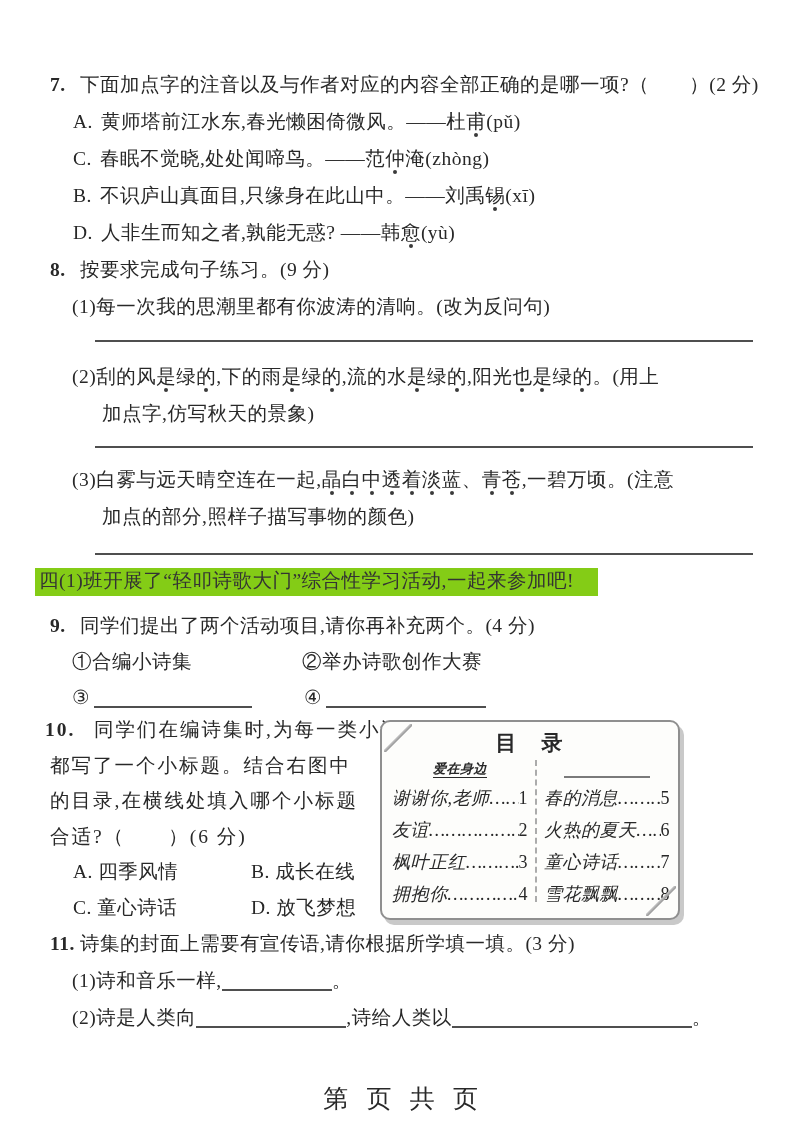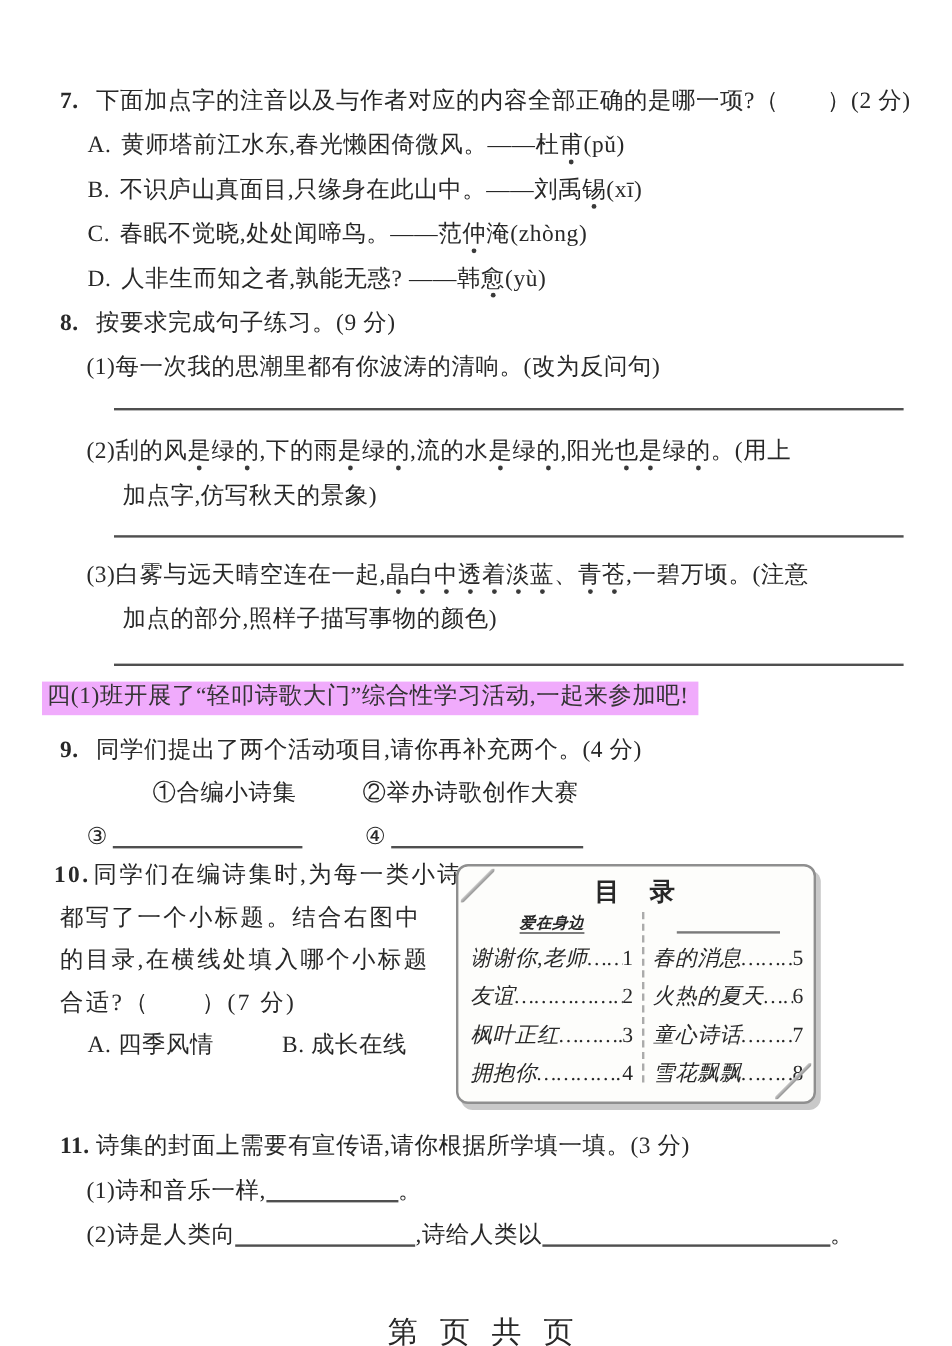--- a/index.html
+++ b/index.html
@@ -18,29 +18,29 @@
   .opt .letter{margin-right:8px;}
   .sub{padding-left:22px;}
   .cont{padding-left:52px;}
   .ans-line{border-bottom:2px solid #4f4f4f;margin-left:45px;}
   .h15{height:15px;} .h14{height:14px;} .h18{height:18px;}
   .m16{margin-top:16px;} .m13{margin-top:13px;}
   .em-dot{position:relative;}
   .em-dot::after{content:"";position:absolute;left:50%;margin-left:-2px;bottom:-5px;
     width:4px;height:4px;border-radius:50%;background:#3a3a3a;}
   .banner-row{margin-top:12px;height:28px;line-height:28px;white-space:nowrap;}
-  .banner{display:inline-block;background:#f0abfc;color:#333;
-    padding:0 8px 2px 4px;margin-left:-15px;line-height:26px;}
+  .banner{display:inline-block;background:#84cc16;color:#333;
+    padding:0 24px 2px 4px;margin-left:-15px;line-height:26px;}
   .blank{display:inline-block;border-bottom:2px solid #4f4f4f;height:0.9em;vertical-align:-4px;}
   .circ{margin-right:4px;}
   .col-fix{display:inline-block;}
   
   .q10wrap{position:relative;height:213px;}
   .q10left{width:345px;}
-  .q10row{line-height:35.5px;white-space:nowrap;letter-spacing:2px;}
+  .q10row{line-height:35.5px;white-space:nowrap;letter-spacing:2px;gap:16px;}
   .q10row.optrow{letter-spacing:0.5px;display:flex;padding-left:23px;}
   .q10row.optrow .optcell{width:162px;flex:none;}
   .tocbox{position:absolute;left:330px;top:8px;width:300px;height:200px;
     border:2px solid #8f8f8f;border-radius:10px;background:#fdfdfb;
     box-shadow:4px 5px 0 #c9c9c9;box-sizing:border-box;}
   .fold{position:absolute;}
   .fold-tl{top:2px;left:2px;width:28px;height:28px;
     background:linear-gradient(to top left,transparent calc(50% - 2px),#9a9a9a calc(50% - 1px),#c0c0c0 calc(50% + 1px),transparent calc(50% + 2px));}
   .fold-br{bottom:2px;right:2px;width:30px;height:30px;
     background:linear-gradient(to top left,transparent calc(50% - 2px),#9a9a9a calc(50% - 1px),#c0c0c0 calc(50% + 1px),transparent calc(50% + 2px));}
@@ -66,24 +66,24 @@
 <div class="content">
 
   <div class="row qrow">
     <span class="qnum">7.</span>
     <span class="qstem">下面加点字的注音以及与作者对应的内容全部正确的是哪一项?（　　）(2 分)</span>
   </div>
   <div class="row opt">
     <span class="letter">A.</span><span>黄师塔前江水东,春光懒困倚微风。——杜<span class="em-dot">甫</span>(pǔ)</span>
   </div>
   <div class="row opt">
+    <span class="letter">C.</span><span>春眠不觉晓,处处闻啼鸟。——范<span class="em-dot">仲</span>淹(zhòng)</span>
+  </div>
+  <div class="row opt">
     <span class="letter">B.</span><span>不识庐山真面目,只缘身在此山中。——刘禹<span class="em-dot">锡</span>(xī)</span>
-  </div>
-  <div class="row opt">
-    <span class="letter">C.</span><span>春眠不觉晓,处处闻啼鸟。——范<span class="em-dot">仲</span>淹(zhòng)</span>
   </div>
   <div class="row opt">
     <span class="letter">D.</span><span>人非生而知之者,孰能无惑? ——韩<span class="em-dot">愈</span>(yù)</span>
   </div>
 
   <div class="row qrow">
     <span class="qnum">8.</span>
     <span class="qstem">按要求完成句子练习。(9 分)</span>
   </div>
   <div class="row sub">(1)每一次我的思潮里都有你波涛的清响。(改为反问句)</div>
@@ -97,38 +97,42 @@
 
   <div class="banner-row">
     <span class="banner">四(1)班开展了“轻叩诗歌大门”综合性学习活动,一起来参加吧!</span>
   </div>
 
   <div class="row qrow" style="margin-top:12px;">
     <span class="qnum">9.</span>
     <span class="qstem">同学们提出了两个活动项目,请你再补充两个。(4 分)</span>
   </div>
   <div class="row sub" style="line-height:36px;">
-    <span class="col-fix" style="width:230px;text-align:center;">①合编小诗集</span><span>②举办诗歌创作大赛</span>
+    <span class="col-fix" style="width:230px;">①合编小诗集</span><span>②举办诗歌创作大赛</span>
   </div>
   <div class="row sub" style="line-height:28px;padding-top:4px;">
     <span class="circ">③</span><span class="blank" style="width:158px;"></span><span class="circ" style="margin-left:52px;">④</span><span class="blank" style="width:160px;"></span>
   </div>
 
   <div class="q10wrap">
     <div class="q10left">
       <div class="q10row qrow">
         <span class="qnum wide">10.</span>
         <span class="qstem">同学们在编诗集时,为每一类小诗</span>
       </div>
       <div class="q10row cont10">都写了一个小标题。结合右图中</div>
       <div class="q10row cont10">的目录,在横线处填入哪个小标题</div>
-      <div class="q10row cont10">合适?（　　）(7 分)</div>
+      <div class="q10row cont10">合适?（　　）(6 分)</div>
       <div class="q10row optrow">
         <span class="optcell">A. 四季风情</span>
           <span>B. 成长在线</span>
+      </div>
+      <div class="q10row optrow">
+        <span class="optcell">C. 童心诗话</span>
+          <span>D. 放飞梦想</span>
       </div>
     </div>
 
     <div class="tocbox">
       <div class="fold fold-tl"></div>
       <div class="fold fold-br"></div>
       <div class="toc-title">目　录</div>
       <div class="toc-cols">
         <div class="toc-col leftcol">
           <div class="toc-header">爱在身边</div>
@@ -176,21 +180,21 @@
           <div class="toc-item">
             <span class="toc-item-title">雪花飘飘</span>
               <span class="toc-leader"></span>
               <span class="toc-num">8</span>
           </div>
         </div>
       </div>
     </div>
   </div>
 
-  <div class="row qrow" style="margin-top:12px;justify-content:space-between;">
+  <div class="row qrow" style="justify-content:space-between;">
     <span class="qnum">11.</span>
     <span class="qstem">诗集的封面上需要有宣传语,请你根据所学填一填。(3 分)</span>
   </div>
   <div class="row sub">
     <span>(1)诗和音乐一样,</span><span class="blank" style="width:110px;"></span><span>。</span>
   </div>
   <div class="row sub">
     <span>(2)诗是人类向</span><span class="blank" style="width:150px;"></span><span>,诗给人类以</span><span class="blank" style="width:240px;"></span><span>。</span>
   </div>
 

